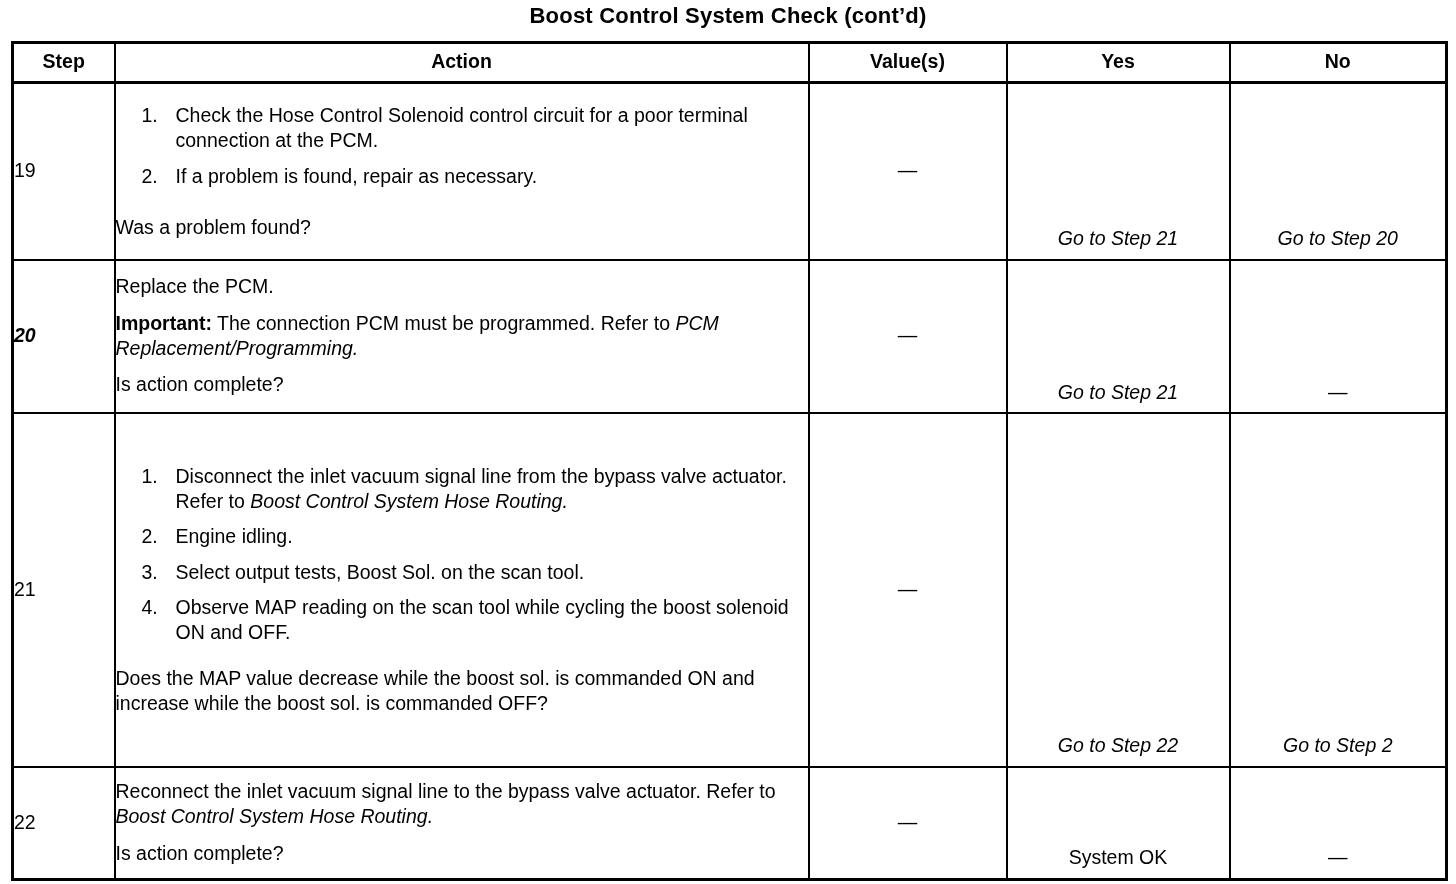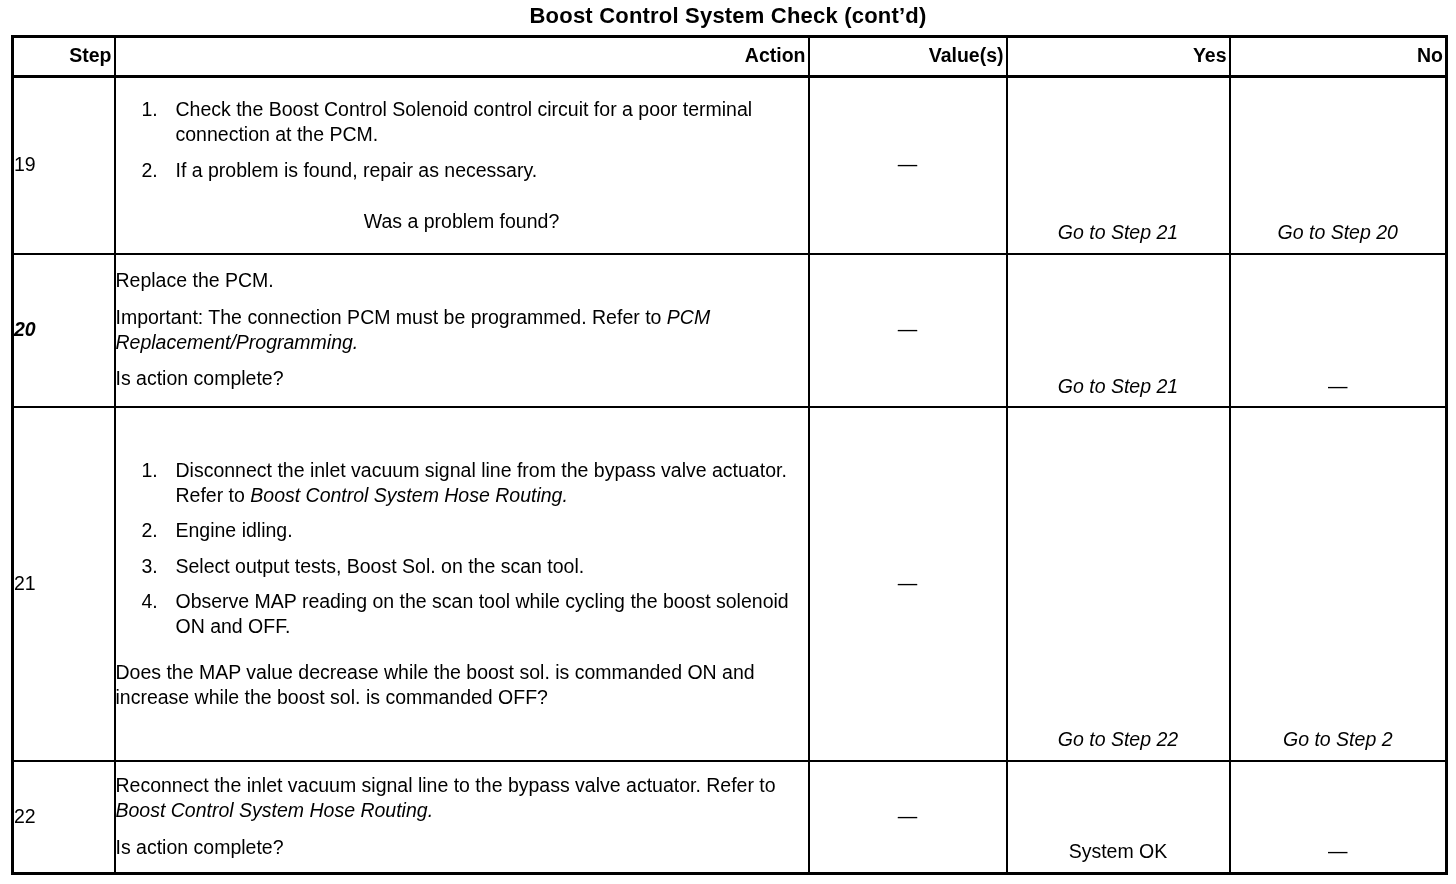--- a/index.html
+++ b/index.html
@@ -19,21 +19,21 @@
     width: 1456px;
     height: 884px;
     box-sizing: border-box;
   }
   .doc-title {
     text-align: center;
     font-size: 22px;
     font-weight: bold;
     letter-spacing: 0.2px;
     padding-top: 4px;
-    padding-bottom: 7px;
+    padding-bottom: 13px;
     line-height: 1.1;
   }
   table.diag {
     border-collapse: collapse;
     table-layout: fixed;
     width: 1434px;
     margin-left: 11px;
     border: 3px solid #000;
   }
   table.diag col.c-step  { width: 102px; }
@@ -43,21 +43,21 @@
   table.diag col.c-no    { width: 217px; }
 
   table.diag th, table.diag td {
     border: 2px solid #000;
     padding: 0;
     vertical-align: middle;
     font-size: 19.5px;
     line-height: 1.30;
   }
   table.diag thead th {
-    text-align: right;
+    text-align: center;
     font-weight: bold;
     font-size: 19.5px;
     padding: 5px 2px 6px 2px;
     border-bottom-width: 3px;
   }
   td.step {
     text-align: left;
     font-size: 20px;
   }
   td.step.ital { font-style: italic; font-weight: bold; }
@@ -84,25 +84,25 @@
     position: absolute;
     left: 26px;
     top: 0;
     width: 28px;
     text-align: left;
   }
   .qline {
     margin: 0;
     padding: 0;
   }
-  .q-spaced { margin-top: 26px; text-align: center; }
+  .q-spaced { margin-top: 26px; }
   .para { margin: 0 16px 11px 0; }
   .para:last-child { margin-bottom: 0; }
   i, .ital-txt { font-style: italic; }
-  b, .bold-txt { font-weight: normal; }
+  b, .bold-txt { font-weight: bold; }
 
   
   tr.r19 td { height: 168px; }
   tr.r20 td { height: 145px; }
   tr.r21 td { height: 345px; }
   tr.r22 td { height: 103px; }
   .yes-bottom, .no-bottom {
     display: block;
     font-style: italic;
     margin-top: 46px;
@@ -135,21 +135,21 @@
       </tr>
     </thead>
     <tbody>
 
       <tr class="r19">
         <td class="step">19</td>
         <td class="act">
           <ol class="steps">
             <li>
               <span class="num">1.</span>
-              <span>Check the Boost Control Solenoid control circuit for a poor terminal connection at the PCM.</span>
+              <span>Check the Hose Control Solenoid control circuit for a poor terminal connection at the PCM.</span>
             </li>
             <li>
               <span class="num">2.</span>
               <span>If a problem is found, repair as necessary.</span>
             </li>
           </ol>
           <div class="qline q-spaced">Was a problem found?</div>
         </td>
         <td class="val dash">—</td>
         <td class="yes align-bottom">

